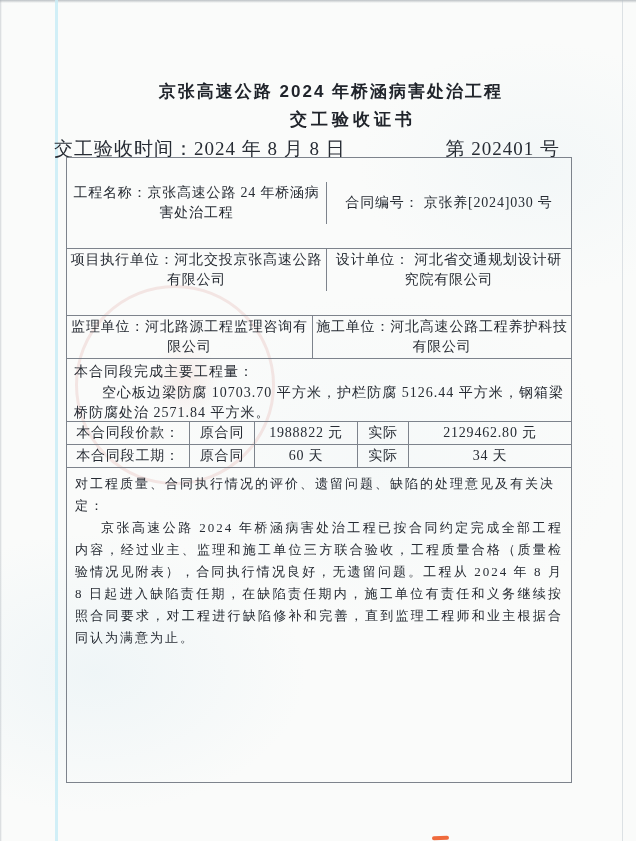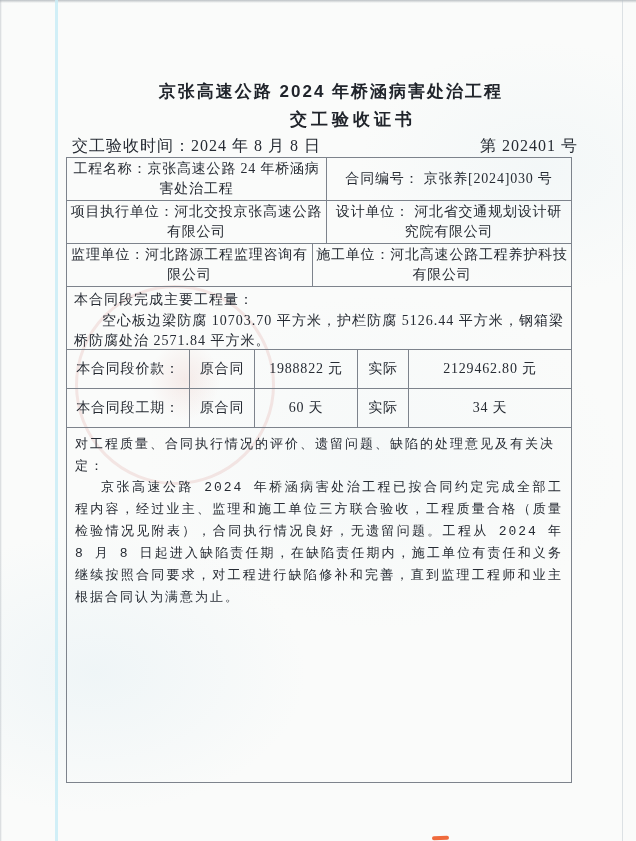--- a/index.html
+++ b/index.html
@@ -41,47 +41,47 @@
     background:radial-gradient(closest-side,rgba(200,87,74,.10),transparent);}
   .bottom-mark{position:absolute;left:432px;top:836px;width:17px;height:4px;
     background:var(--mark);border-radius:2px;transform:rotate(-2deg);}
 
   
   .title{position:absolute;left:13px;width:100%;text-align:center;
     font-family:"Liberation Sans","DejaVu Sans",sans-serif;
     font-weight:bold;font-size:17px;letter-spacing:2px;color:#20242b;}
   .title-1{top:80px;}
   .title-2{top:108px;letter-spacing:4px;padding-left:44px;}
-  .meta-row{position:absolute;left:72px;top:136px;width:506px;
+  .meta-row{position:absolute;left:54px;top:136px;width:506px;
     display:flex;justify-content:space-between;align-items:baseline;
-    font-size:16px;letter-spacing:1px;}
+    font-size:19px;letter-spacing:1px;}
 
   
   .doc-table{position:absolute;left:66px;top:157px;width:506px;height:626px;
     border:1px solid var(--line);display:flex;flex-direction:column;}
   .trow{display:flex;width:100%;}
   .trow + .trow{border-top:1px solid var(--line);}
   .tcell{border-left:1px solid var(--line);overflow:hidden;}
   .tcell:first-child{border-left:none;}
   .center-cell{display:flex;align-items:center;justify-content:center;
     text-align:center;font-size:14px;letter-spacing:.8px;line-height:20px;padding:1px 2px;}
-  .h43{height:43px;}
+  .h43{height:43px;margin-top:24px;}
   .h63{height:63px;}
   .h40{height:40px;}
   .grow{flex:1 1 auto;}
   .w259{flex:0 0 259px;}
   .w122{flex:0 0 122px;}
   .w65{flex:0 0 65px;}
   .w103{flex:0 0 103px;}
   .w51{flex:0 0 51px;}
   .block-cell{font-size:14px;letter-spacing:1px;padding:3px 7px;line-height:20.5px;width:100%;}
   .block-cell .indent{ text-indent:2em;text-align:justify;}
   .eval-cell{font-size:13px;letter-spacing:2px;line-height:22px;
     padding:5px 8px 0 8px;width:100%;height:354px;}
-  .eval-cell .indent{text-indent:2em;text-align:justify;font-family:Liberation Mono, monospace;}
+  .eval-cell .indent{text-indent:2em;text-align:justify;}
 </style>
 </head>
 <body>
 
 <div class="page">
 
   <div class="edge-top"></div>
   <div class="edge-left"></div>
   <div class="edge-right"></div>
   <div class="blue-streak"></div>

